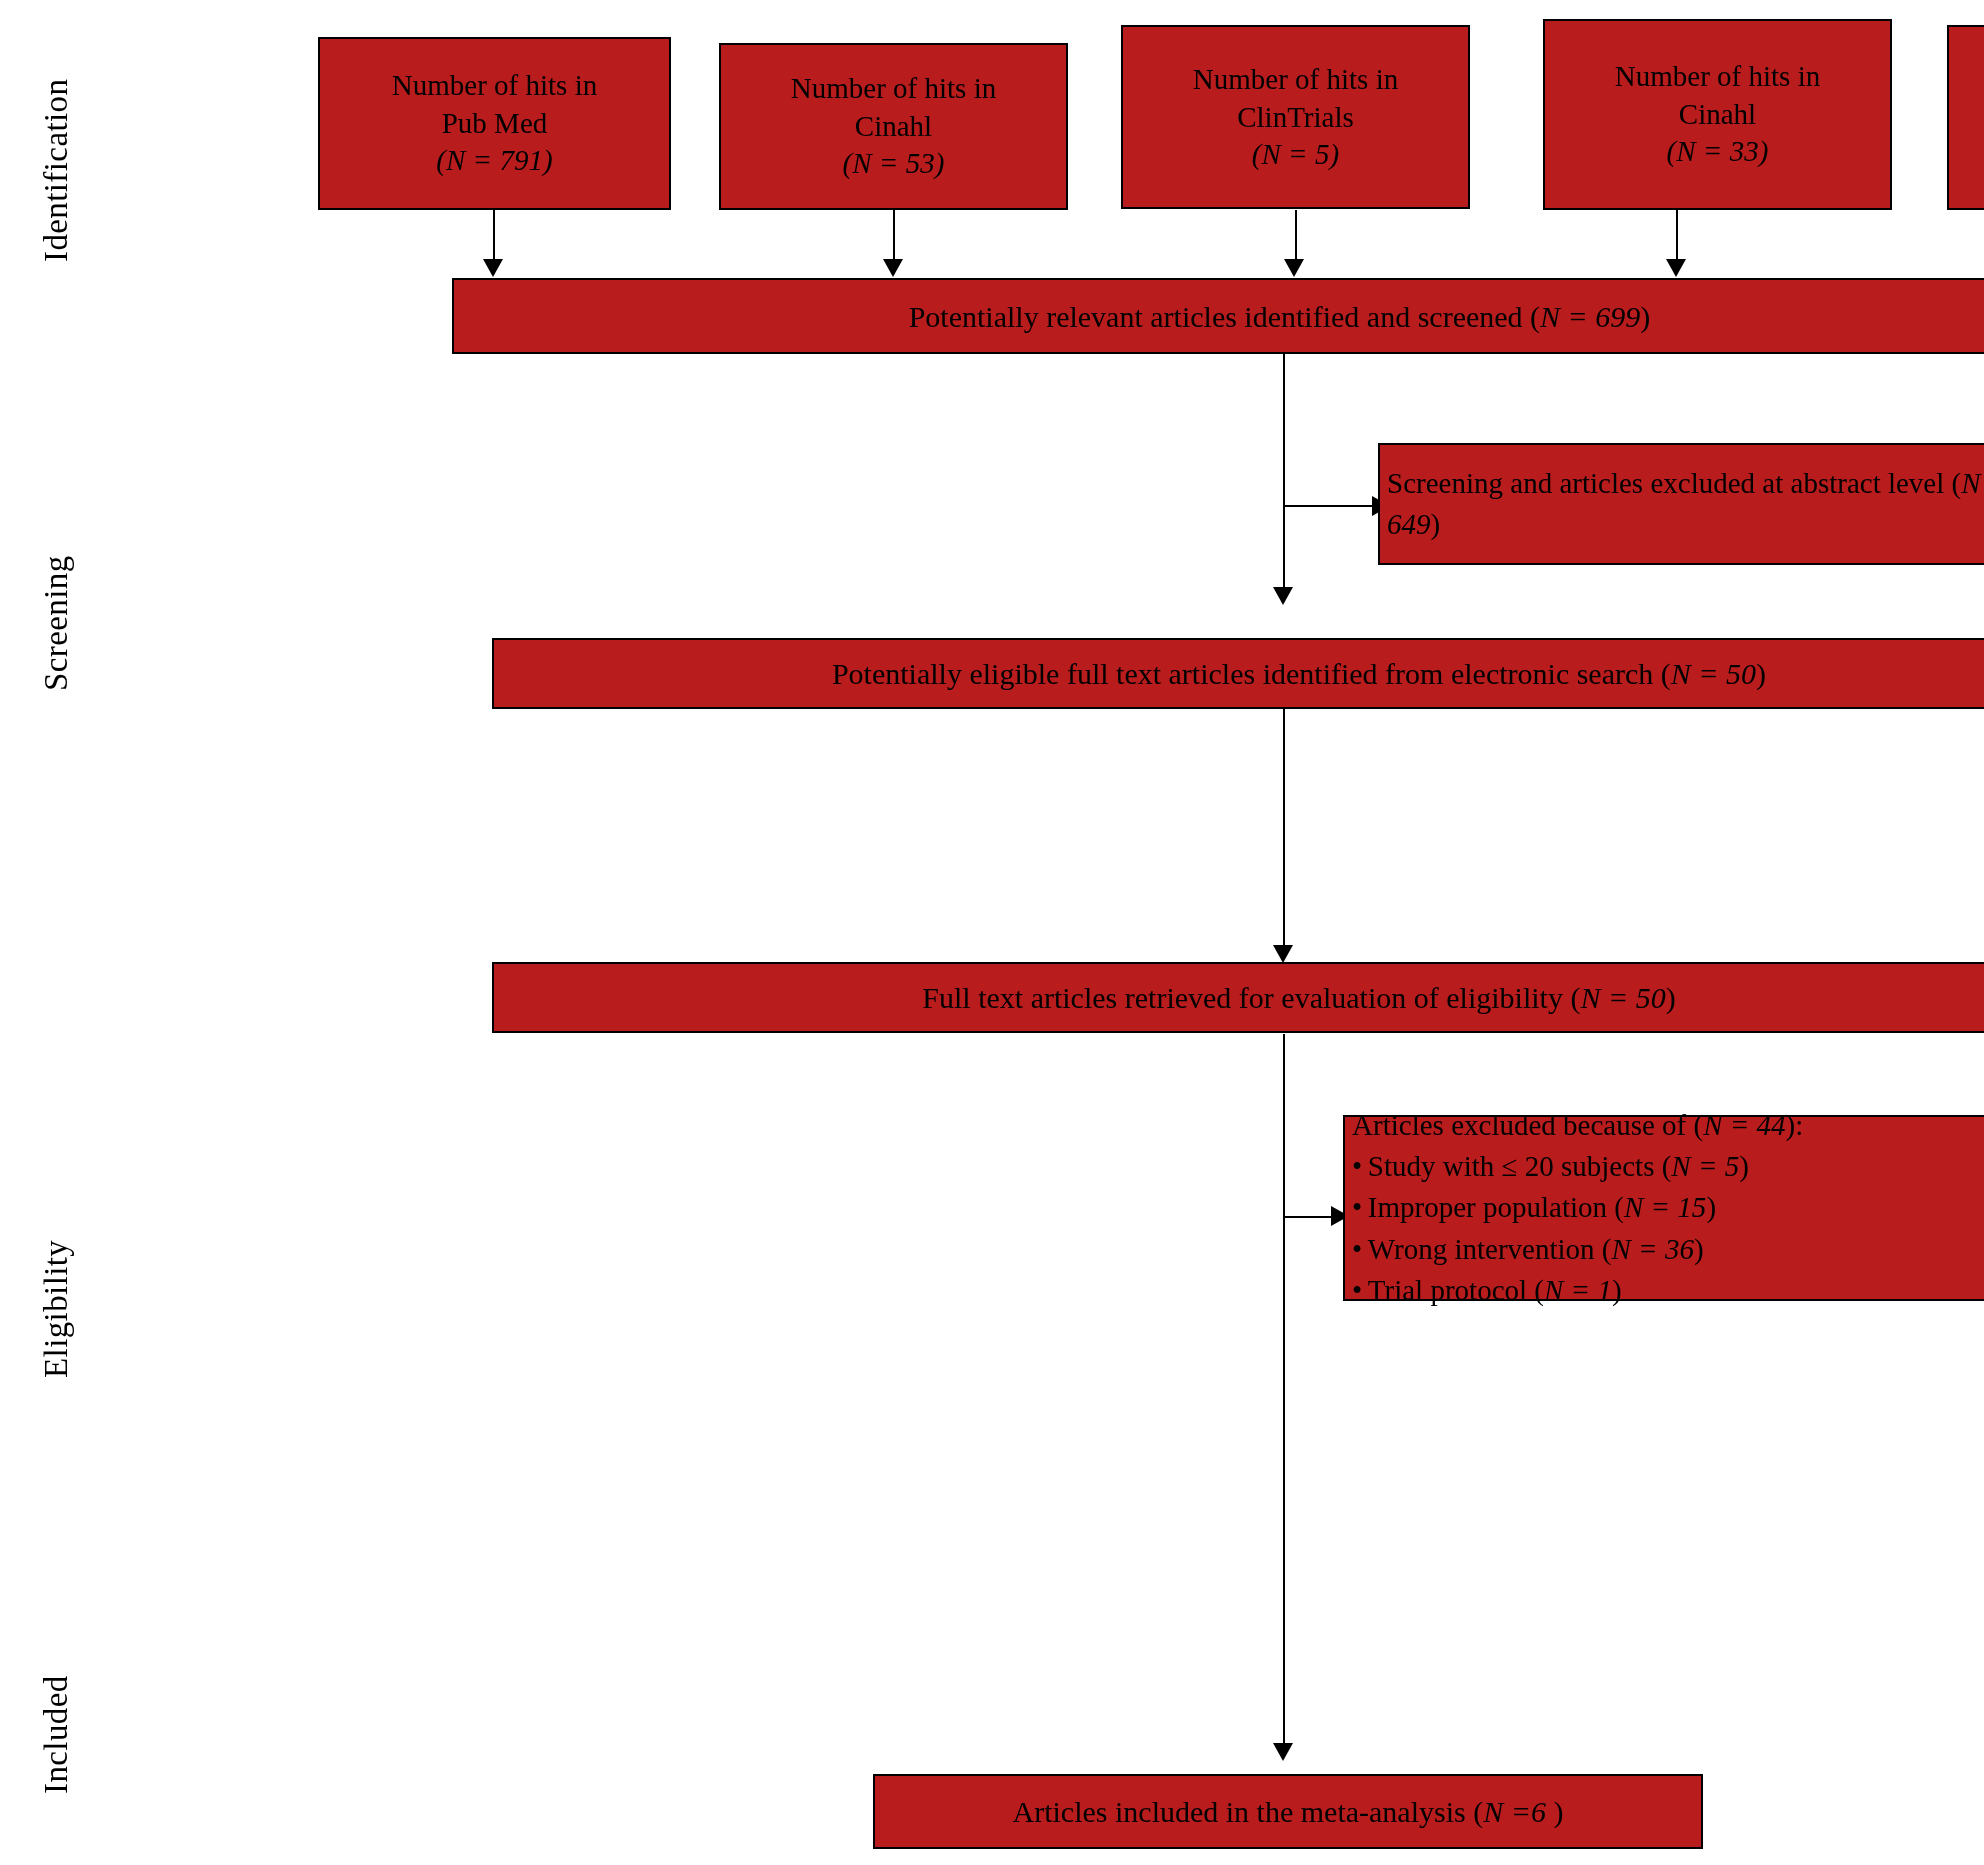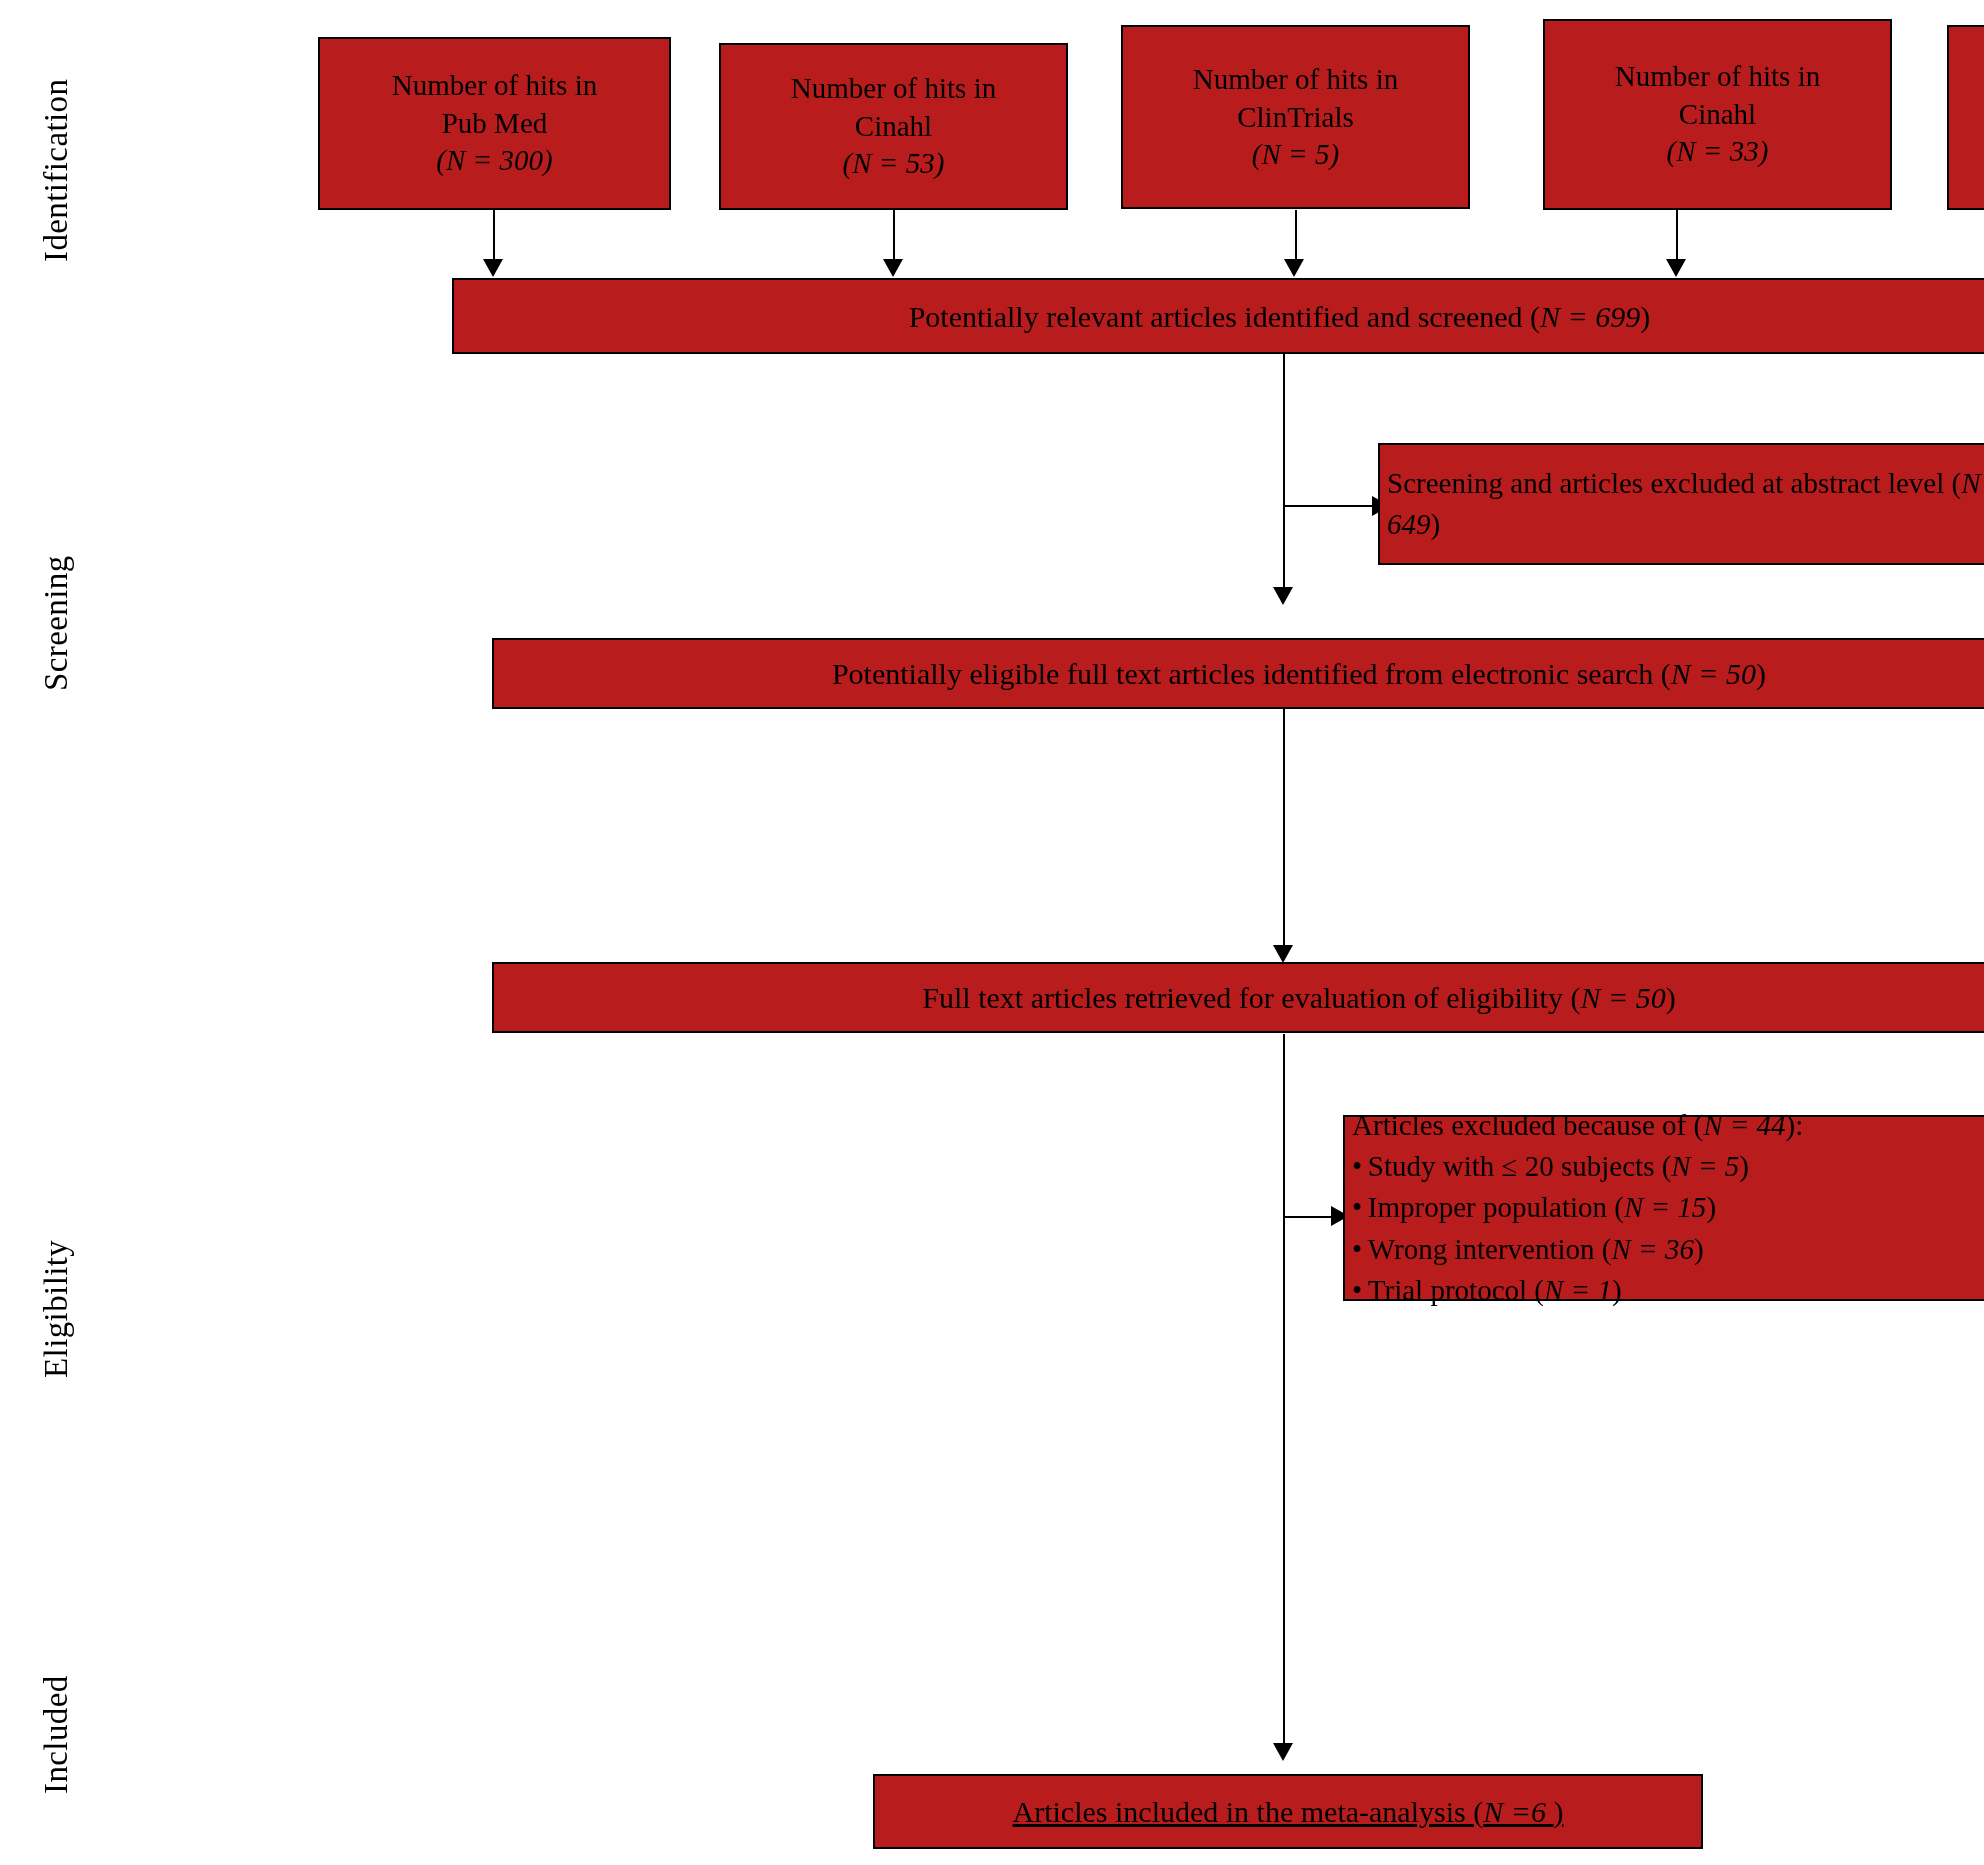--- a/index.html
+++ b/index.html
@@ -78,21 +78,21 @@
 
   <div class="stage-label" style="left:38px; top:262px;">Identification</div>
   <div class="stage-label" style="left:38px; top:691px;">Screening</div>
   <div class="stage-label" style="left:38px; top:1378px;">Eligibility</div>
   <div class="stage-label" style="left:38px; top:1794px;">Included</div>
 
   <div class="box" style="left:318px; top:37px; width:353px; height:173px;">
     <span class="txt src-text">
       <span>Number of hits in</span><br>
       <span>Pub Med</span><br>
-      <span class="nital">(<i>N = 300</i>)</span>
+      <span class="nital">(<i>N = 791</i>)</span>
     </span>
   </div>
 
   <div class="box" style="left:719px; top:43px; width:349px; height:167px;">
     <span class="txt src-text">
       <span>Number of hits in</span><br>
       <span>Cinahl</span><br>
       <span class="nital">(<i>N = 53</i>)</span>
     </span>
   </div>
@@ -172,18 +172,18 @@
       <div>Articles excluded because of (<i>N = 44</i>):</div>
       <ul class="excl-list">
         <li>Study with ≤ 20 subjects (<i>N = 5</i>)</li>
         <li>Improper population (<i>N = 15</i>)</li>
         <li>Wrong intervention (<i>N = 36</i>)</li>
         <li>Trial protocol (<i>N = 1</i>)</li>
       </ul>
     </span>
   </div>
 
-  <div class="box" style="left:873px; top:1774px; width:830px; height:75px;text-decoration:underline;">
+  <div class="box" style="left:873px; top:1774px; width:830px; height:75px;">
     <span class="txt final-text">Articles included in the meta-analysis (<i>N =6 </i>)</span>
   </div>
 
 </div>
 
 
 </body></html>

